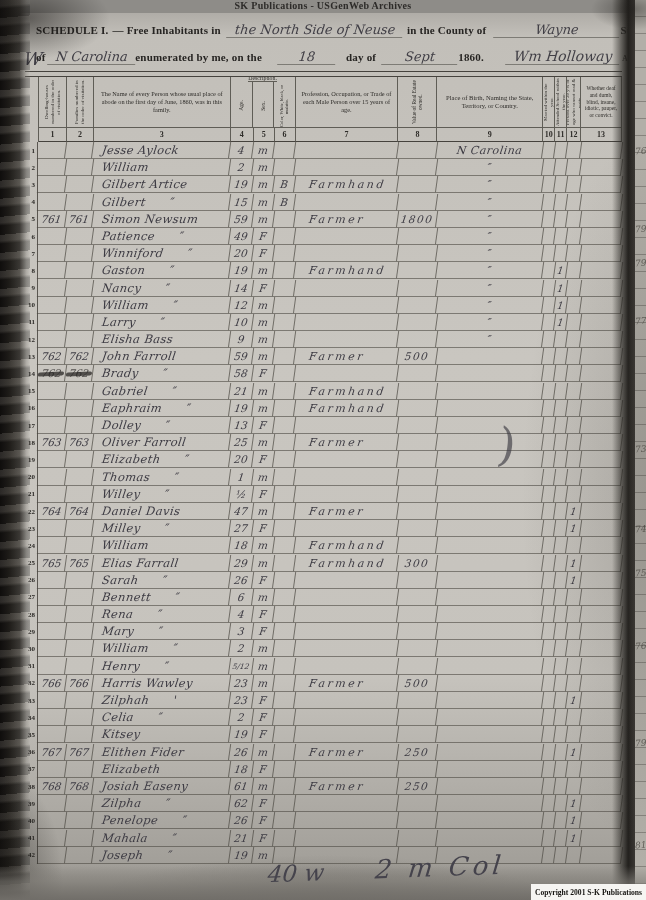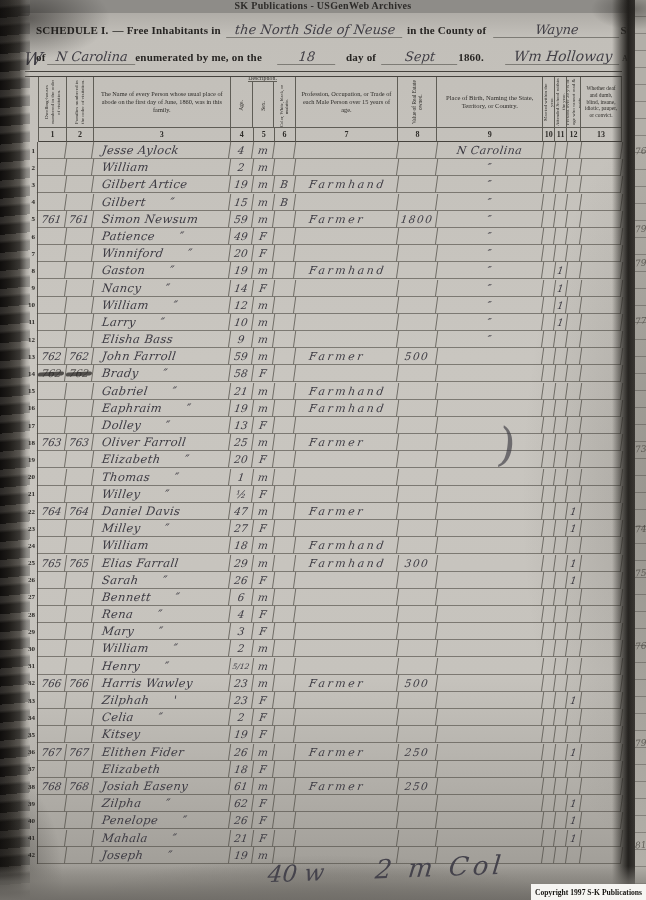--- a/index.html
+++ b/index.html
@@ -1845,15 +1845,15 @@
       <span class="edge-num" style="top: 840px;">818</span>
     </div>
   <div class="mottle"></div>
 
   <div class="bottom-band"></div>
   <div class="annot">
     <span class="a1">40 w</span>
     <span class="a2">2 m Col</span>
   </div>
   <div class="copyright">
-    <span>Copyright 1997 S-K Publications</span>
+    <span>Copyright 2001 S-K Publications</span>
   </div>
 </div>
 
 </body></html>

